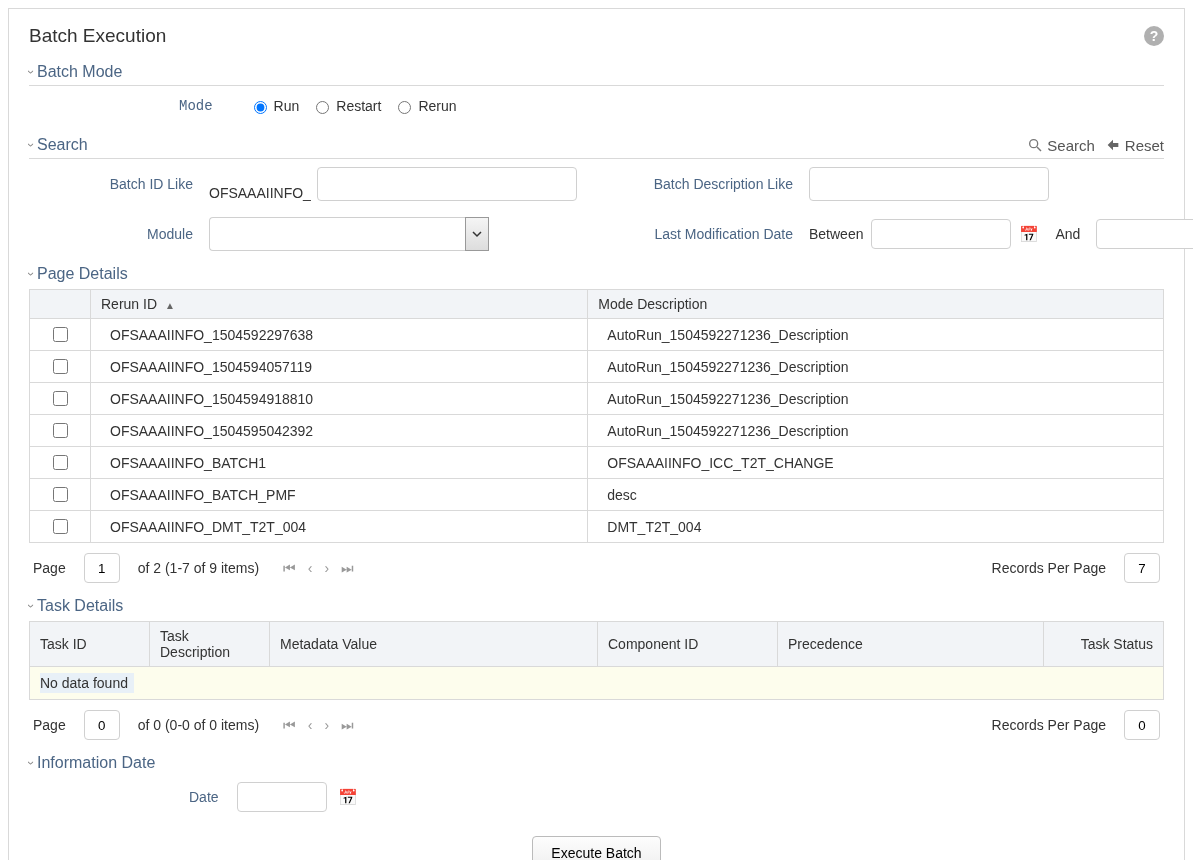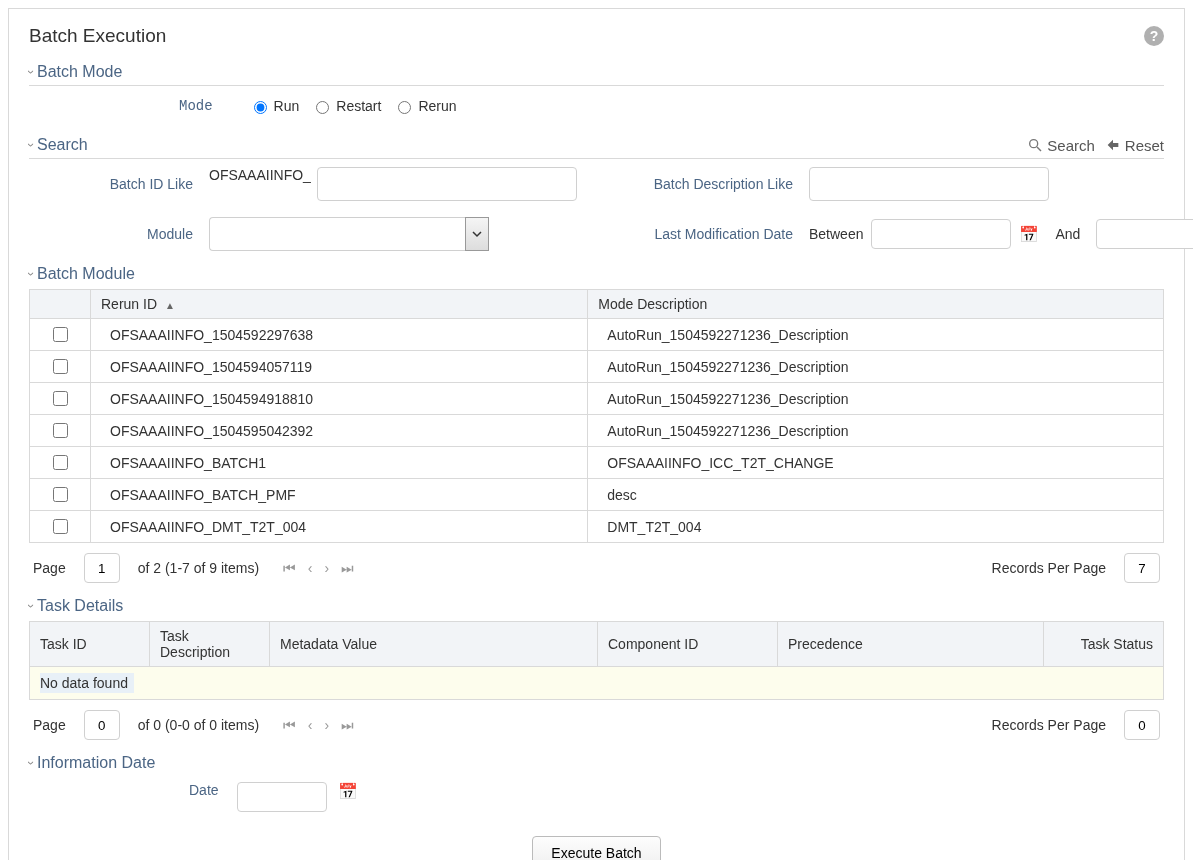--- a/index.html
+++ b/index.html
@@ -103,21 +103,21 @@
     align-items: center;
     padding-left: 10px;
   }
   .field-label {
     color: #4b6584;
     text-align: right;
     padding-right: 6px;
   }
   .prefix-input-wrap {
     display: flex;
-    align-items: flex-start;
+    align-items: flex-end;
     gap: 6px;
   }
   .prefix-text { color: #333; white-space: nowrap; }
   input[type="text"].txt {
     height: 34px;
     border: 1px solid #d0d0d0;
     border-radius: 4px;
     padding: 0 8px;
     background: #fff;
     width: 100%;
@@ -232,20 +232,21 @@
     border: 1px solid #d9d9d9;
   }
   .no-data-label {
     display: inline-block;
     background: #e8f0f7;
     padding: 2px 6px 2px 0;
   }
   
   .info-date-row {
     display: flex;
+    align-items: center;
     gap: 12px;
     padding-left: 160px;
   }
   .date-box {
     width: 90px;
     height: 30px;
     border: 1px solid #d0d0d0;
     border-radius: 4px;
   }
   
@@ -353,21 +354,21 @@
         <input type="text" class="date-input" value="" style="">
 
       </div>
     </div>
   </div>
 
   <div class="section">
     <div class="section-header" style="border-bottom:none; margin-bottom:2px;">
       <div class="section-title">
         <span class="chevron">›</span>
-        <span>Batch Module</span>
+        <span>Page Details</span>
       </div>
     </div>
     <table class="grid">
       <thead>
         <tr>
           <th class="checkbox-cell"></th>
           <th>
             <span>Rerun ID</span>
             <span class="sort-icon">▲</span>
           </th>

